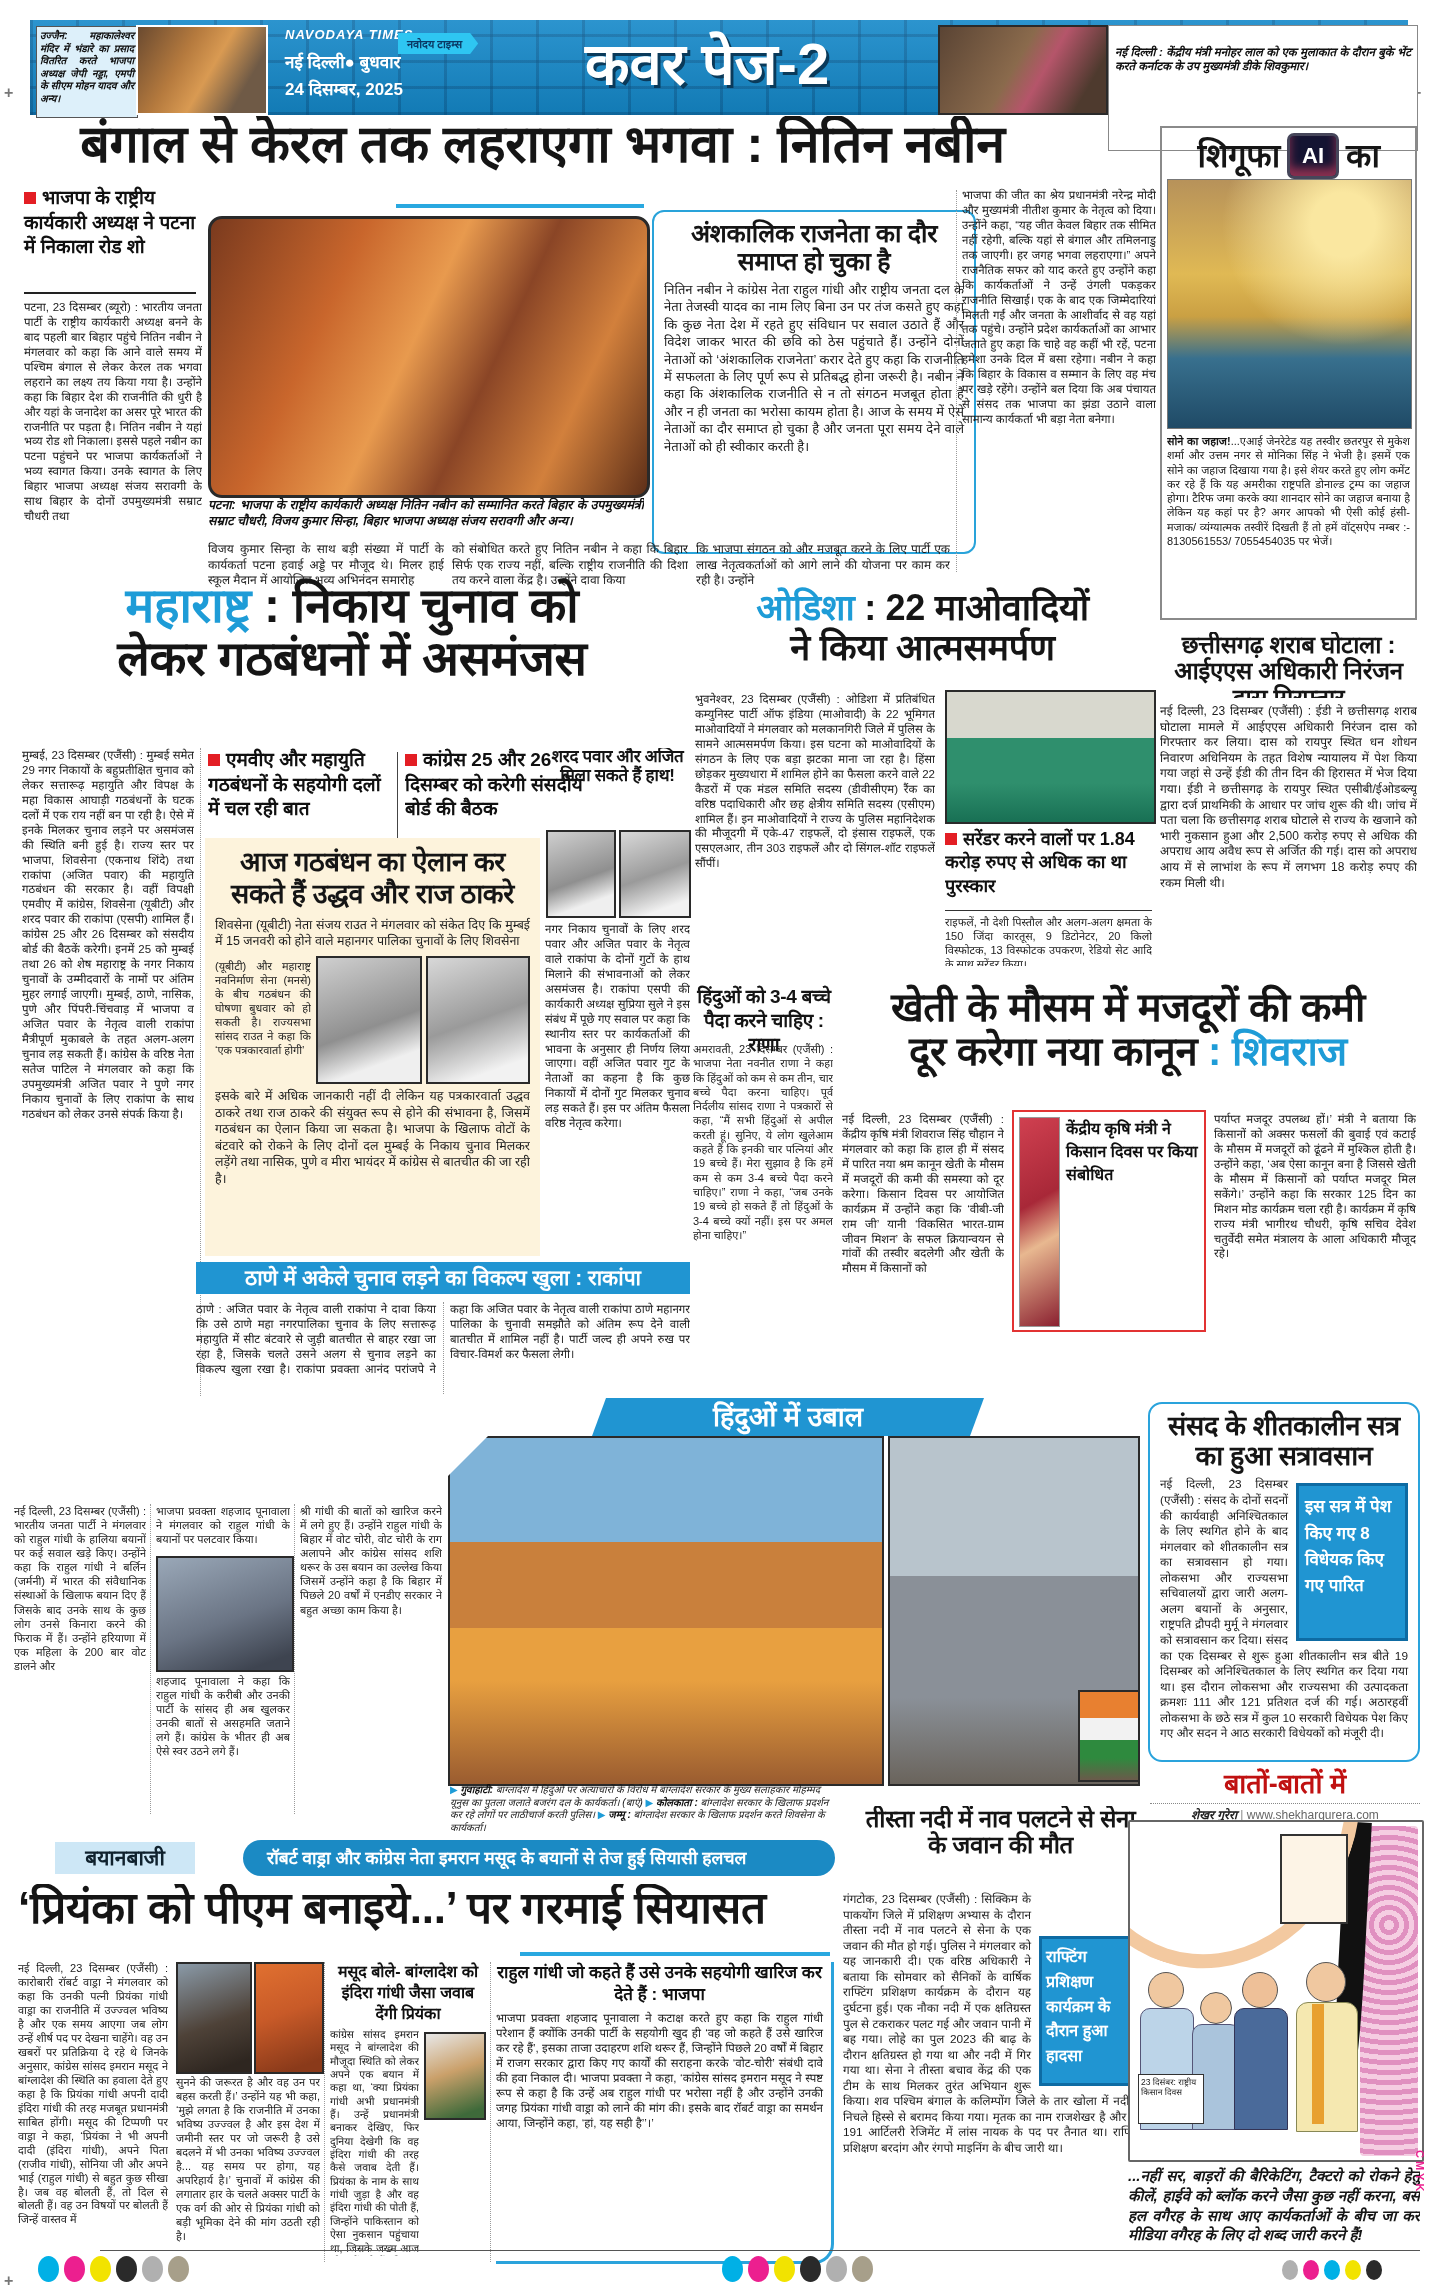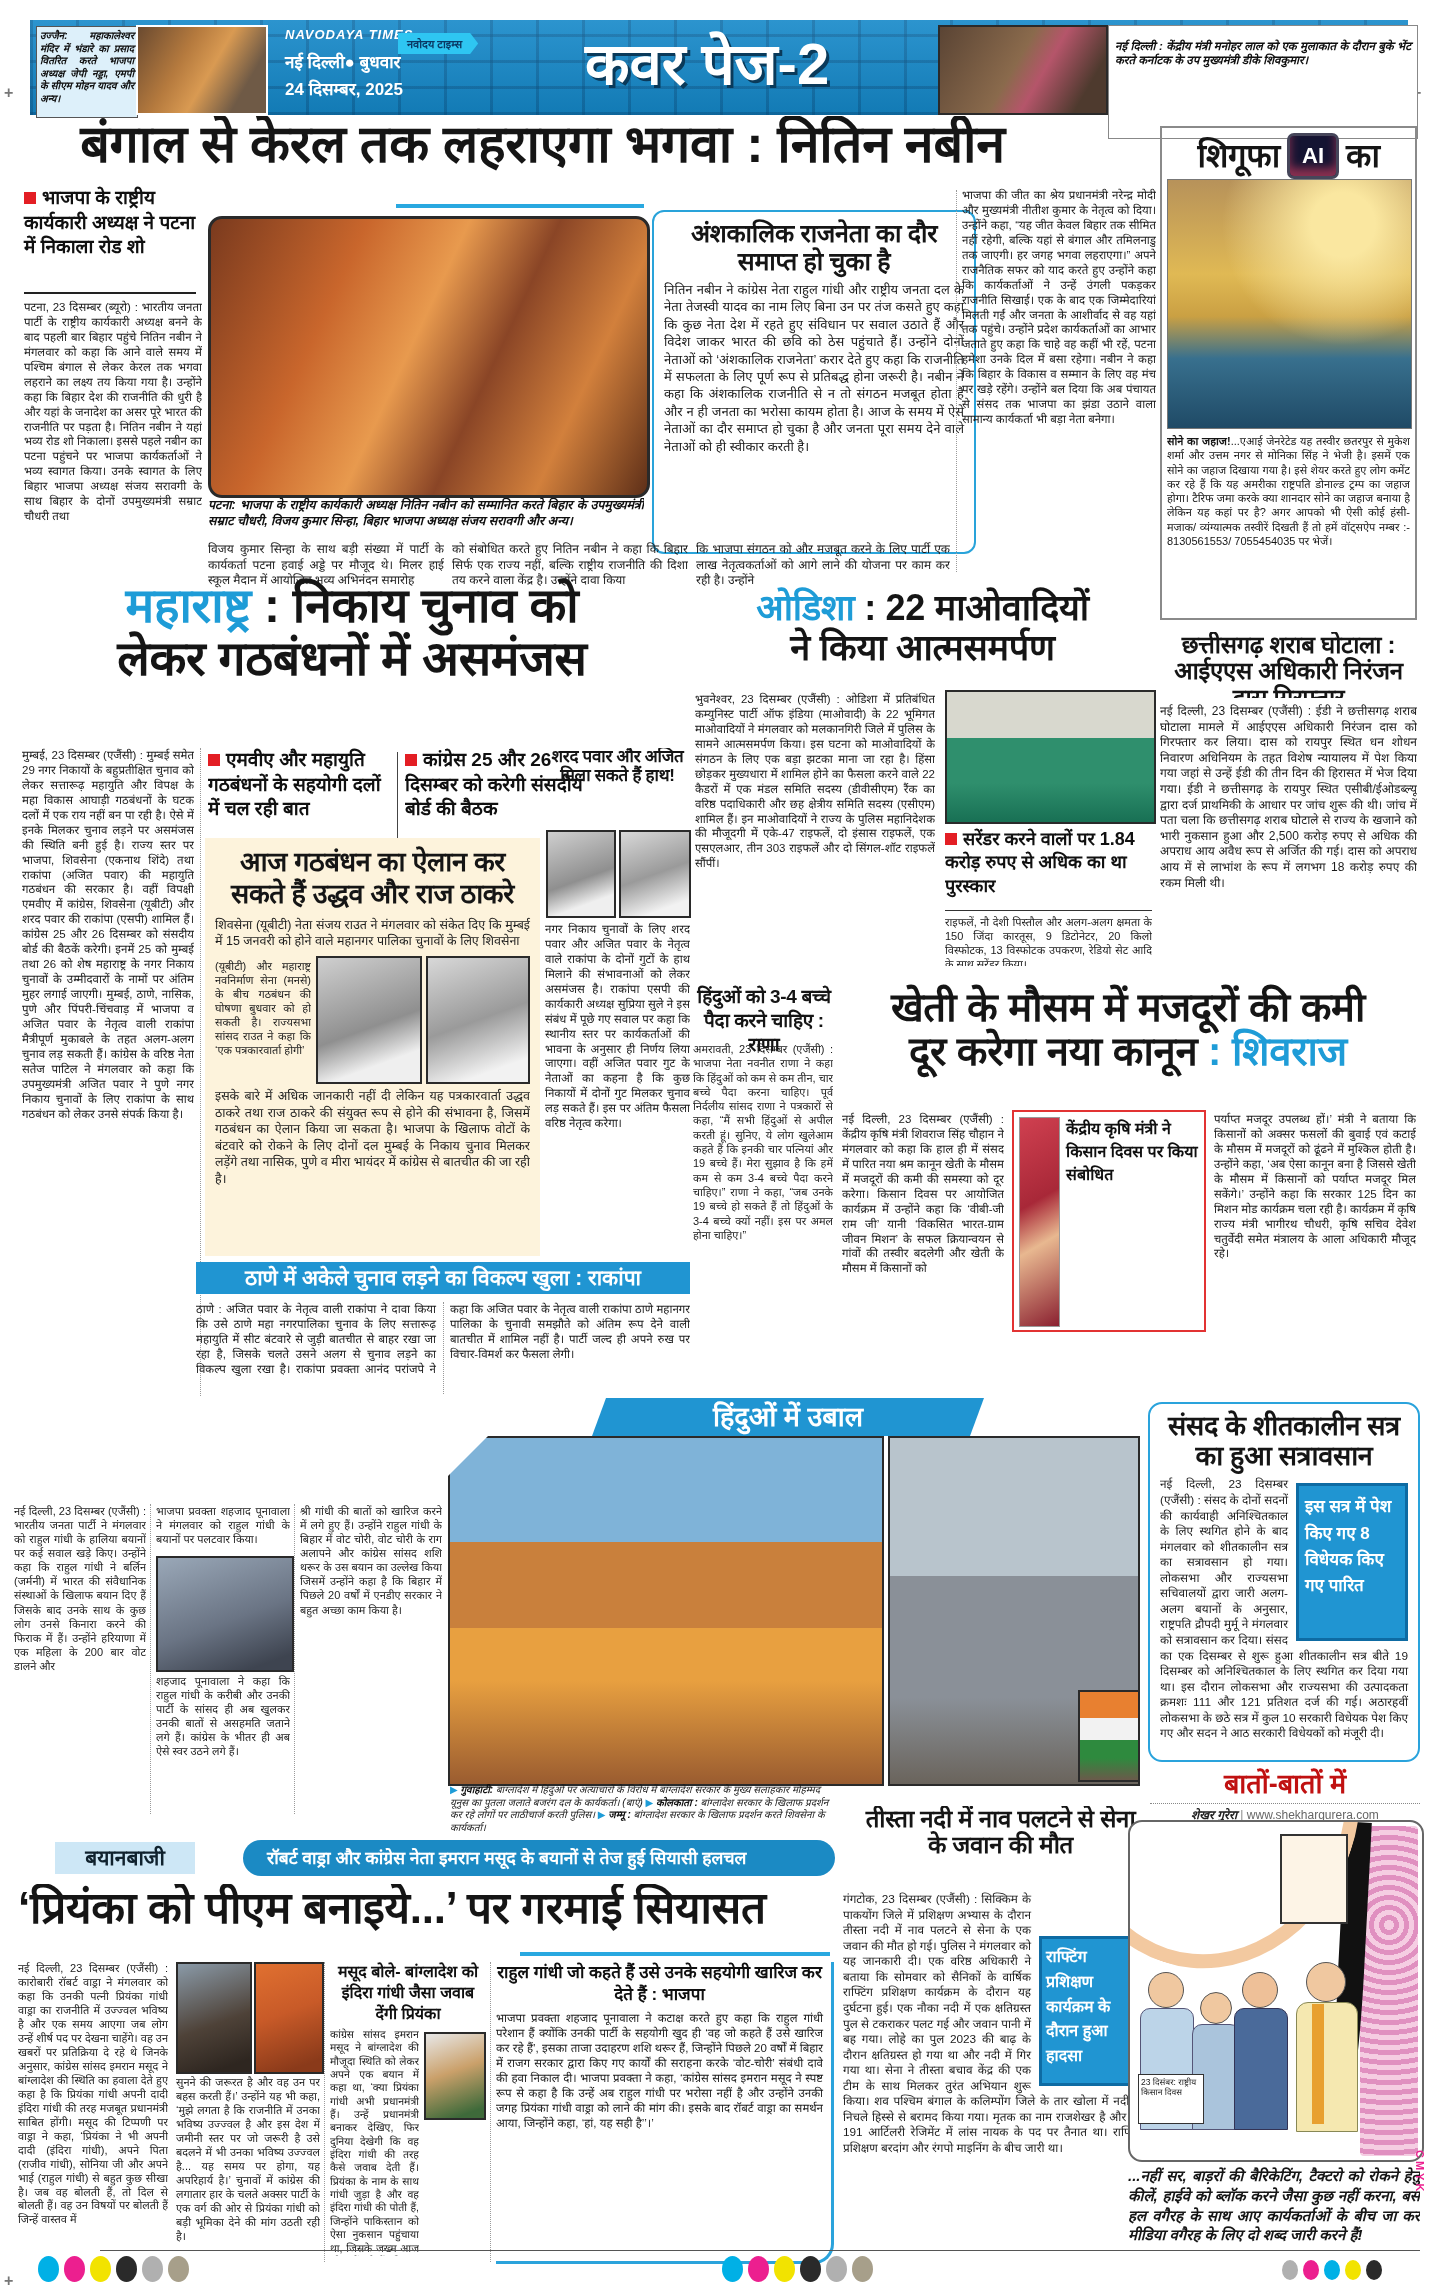--- a/index.html
+++ b/index.html
@@ -59,21 +59,21 @@
 
   <div class="abs" style="left:285px;top:27px;width:190px;color:#fff;font-weight:bold;font-style:italic;font-size:13px;letter-spacing:1px">NAVODAYA TIMES</div>
   <div class="abs" style="left:285px;top:50px;width:190px;color:#fff;font-weight:900;font-size:17px">नई दिल्ली● बुधवार</div>
   <div class="abs" style="left:285px;top:77px;width:190px;color:#fff;font-weight:900;font-size:17px">24 दिसम्बर, 2025</div>
 
   <div class="abs badge" style="left:398px;top:33px">नवोदय टाइम्स</div>
 
   <div class="abs" style="left:585px;top:26px;width:360px;color:#fff;font-weight:900;font-size:58px;line-height:1.3;text-shadow:3px 3px 0 #0a3a5a;white-space:nowrap">कवर पेज-2</div>
 
   <div class="abs photo ph-bouquet" style="left:938px;top:25px;width:166px;height:86px"></div>
-  <div class="abs cap jt ov" style="left:1108px;top:25px;width:296px;height:86px;background:#fff;border:1px solid #888;padding:13px 6px;font-size:11.5px">नई दिल्ली : केंद्रीय मंत्री मनोहर लाल को एक मुलाकात के दौरान बुके भेंट करते कर्नाटक के उप मुख्यमंत्री डीके शिवकुमार।</div>
+  <div class="abs cap jt ov" style="left:1108px;top:25px;width:296px;height:86px;background:#fff;border:1px solid #888;padding:19px 6px;font-size:11.5px">नई दिल्ली : केंद्रीय मंत्री मनोहर लाल को एक मुलाकात के दौरान बुके भेंट करते कर्नाटक के उप मुख्यमंत्री डीके शिवकुमार।</div>
 
   <div class="abs hl c ov" style="left:20px;top:116px;width:1045px;height:62px;font-size:52px">बंगाल से केरल तक लहराएगा भगवा : नितिन नबीन</div>
   <div class="abs" style="left:396px;top:204px;width:248px;height:4px;background:#29a8e0"></div>
 
   <div class="abs" style="left:24px;top:186px;width:180px">
     <span class="sq"></span><span class="kick">भाजपा के राष्ट्रीय कार्यकारी अध्यक्ष ने पटना में निकाला रोड शो</span>
   </div>
   <div class="abs" style="left:24px;top:292px;width:172px;height:2px;background:#222"></div>
   <div class="abs small jt ov" style="left:24px;top:300px;width:178px;height:276px">पटना, 23 दिसम्बर (ब्यूरो) : भारतीय जनता पार्टी के राष्ट्रीय कार्यकारी अध्यक्ष बनने के बाद पहली बार बिहार पहुंचे नितिन नबीन ने मंगलवार को कहा कि आने वाले समय में पश्चिम बंगाल से लेकर केरल तक भगवा लहराने का लक्ष्य तय किया गया है। उन्होंने कहा कि बिहार देश की राजनीति की धुरी है और यहां के जनादेश का असर पूरे भारत की राजनीति पर पड़ता है। नितिन नबीन ने यहां भव्य रोड शो निकाला। इससे पहले नबीन का पटना पहुंचने पर भाजपा कार्यकर्ताओं ने भव्य स्वागत किया। उनके स्वागत के लिए बिहार भाजपा अध्यक्ष संजय सरावगी के साथ बिहार के दोनों उपमुख्यमंत्री सम्राट चौधरी तथा</div>
 
@@ -231,21 +231,21 @@
   </div>
 
   <div class="abs c" style="left:1150px;top:1764px;width:270px">
     <div style="font-weight:900;font-size:27px;color:#c01111">बातों-बातों में</div>
     <div style="border-top:1px dotted #888;border-bottom:1px dotted #888;padding:2px 0;margin-top:2px;font-size:12px">
       <span style="font-weight:bold;font-style:italic;color:#222">शेखर गुरेरा</span>
       <span style="color:#888"> | </span>
       <span style="color:#666">www.shekhargurera.com</span>
     </div>
   </div>
-  <div class="abs" style="left:1128px;top:1820px;width:292px;height:338px;border:2px solid #666;border-radius:14px;background:#fff;overflow:hidden">
+  <div class="abs" style="left:1128px;top:1820px;width:292px;height:338px;border:2px solid #666;border-radius:2px;background:#fff;overflow:hidden">
     <div class="abs curt" style="right:4px;top:4px;width:58px;height:330px;border-radius:4px"></div>
     <div class="abs" style="right:58px;top:0;width:26px;height:300px;background:#111;border-radius:0 0 50% 50%;transform:rotate(3deg)"></div>
     <div class="abs" style="left:-60px;top:-180px;width:260px;height:300px;border:14px solid #f3c9a0;border-radius:50%;border-top-color:transparent;border-left-color:transparent;transform:rotate(18deg)"></div>
     <div class="abs" style="left:150px;top:12px;width:64px;height:86px;border:2px solid #333;background:#fdf4e6"></div>
     <div class="abs" style="left:18px;top:150px;width:34px;height:34px;background:#f0c8a0;border-radius:50%;border:1px solid #555"></div>
     <div class="abs" style="left:10px;top:186px;width:52px;height:120px;background:#bcd4e8;border-radius:10px 10px 0 0;border:1px solid #557"></div>
     <div class="abs" style="left:70px;top:170px;width:30px;height:30px;background:#f0c8a0;border-radius:50%;border:1px solid #555"></div>
     <div class="abs" style="left:62px;top:202px;width:46px;height:104px;background:#aac4dc;border-radius:10px 10px 0 0;border:1px solid #557"></div>
     <div class="abs" style="left:112px;top:150px;width:34px;height:34px;background:#eec098;border-radius:50%;border:1px solid #555"></div>
     <div class="abs" style="left:104px;top:186px;width:52px;height:120px;background:#4a6a9a;border-radius:10px 10px 0 0;border:1px solid #335"></div>

